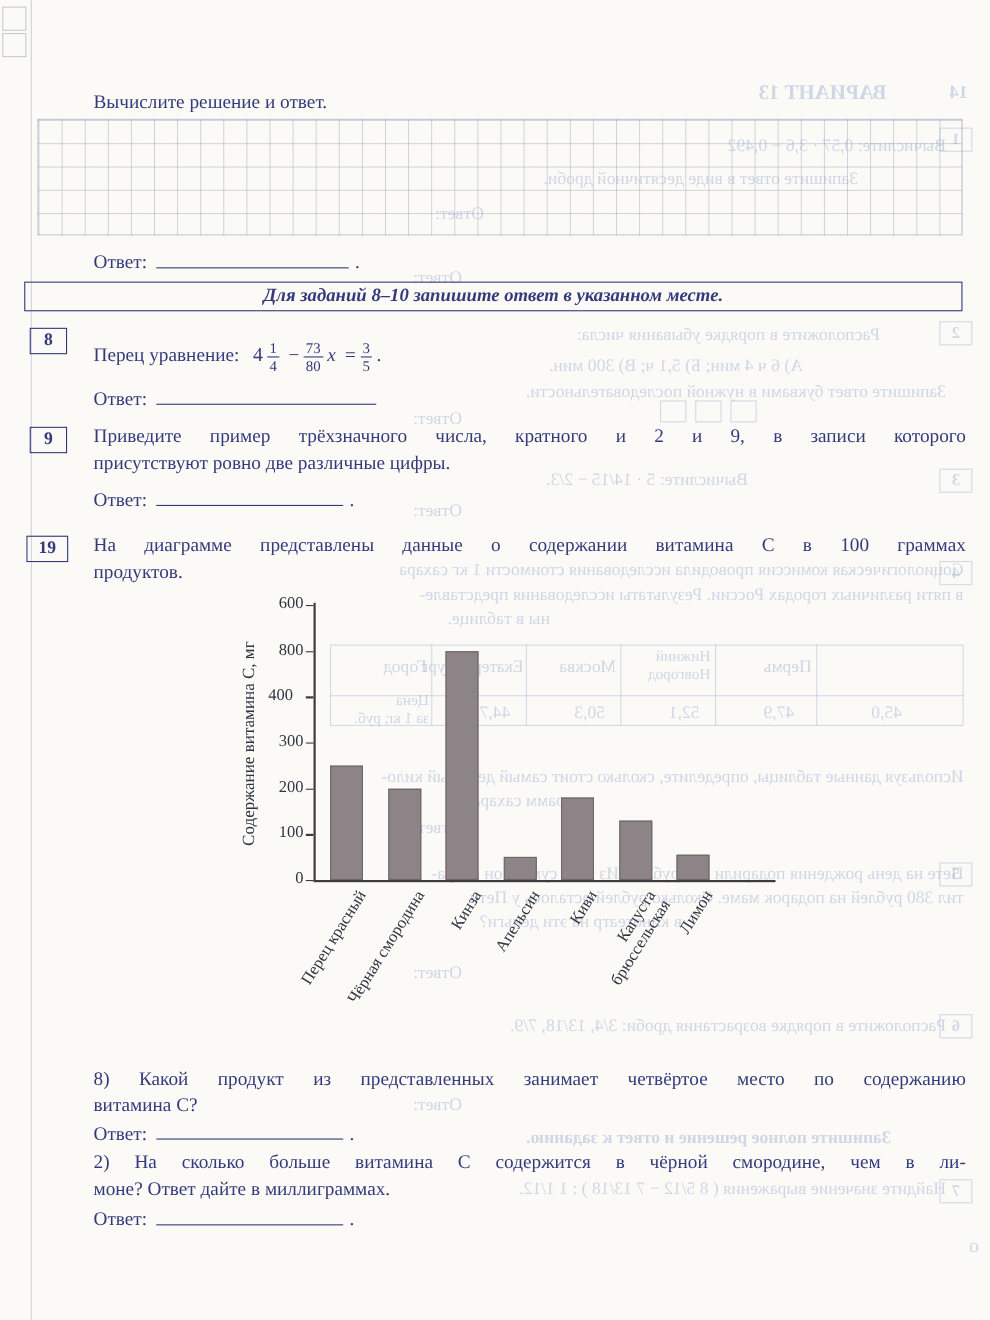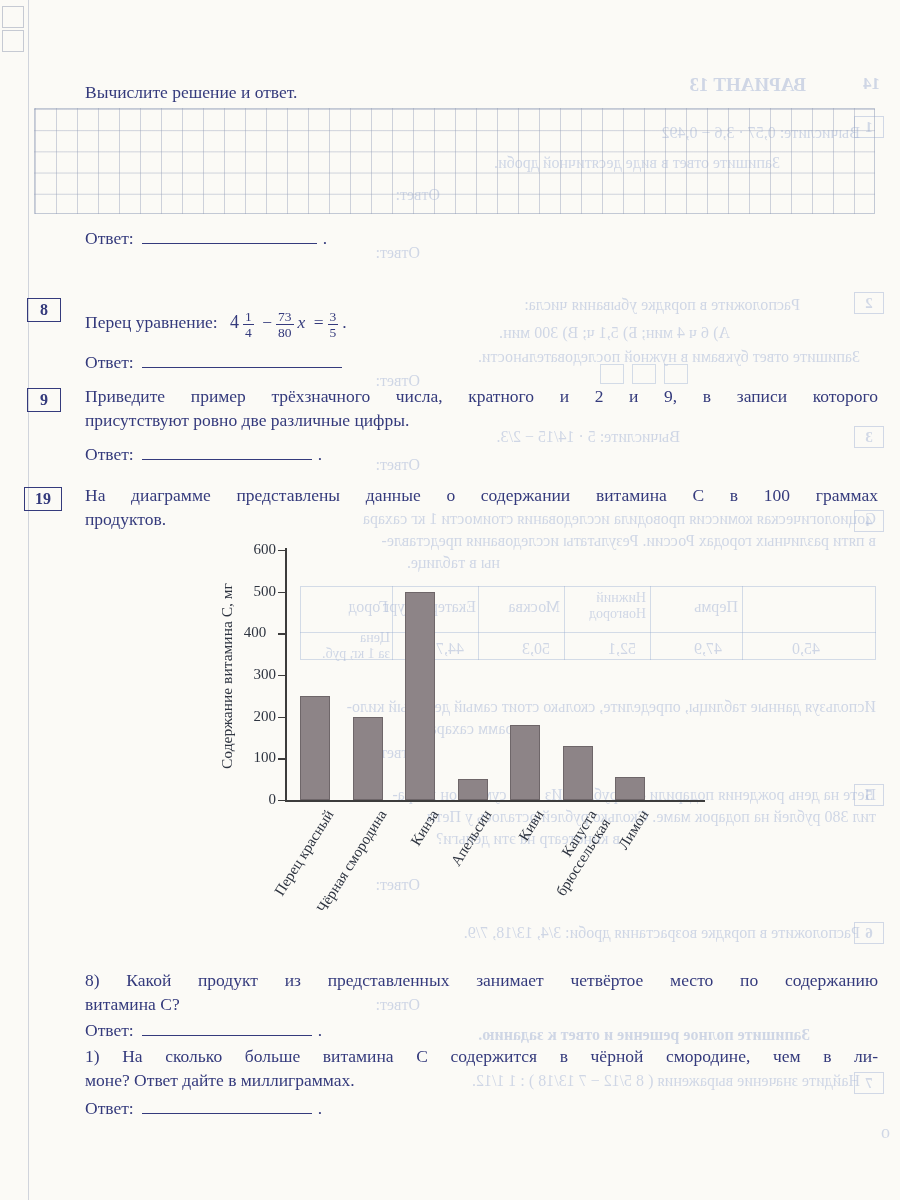--- a/index.html
+++ b/index.html
@@ -146,20 +146,21 @@
     </div>
 
   <div class="txt" style="left:85px; top:82px;">Вычислите решение и ответ.</div>
 
   <div class="worksheet-grid"></div>
 
   <div class="txt" style="left:85px; top:228px;">
     <span>Ответ:</span><span class="ansline" style="width:175px;"></span><span>.</span>
   </div>
 
+  <div class="banner">Для заданий 8–10 запишите ответ в указанном месте.</div>
 
   <div class="numbox" style="left:27px; top:298px;">8</div>
   <div class="txt" style="left:85px; top:300px; height:40px; line-height:40px;">
     <span class="eq-piece">Перец уравнение:</span>
     <span class="eq-piece" style="margin-left:8px; font-size:18px;">4</span><span class="frac"><span class="num">1</span><span class="den">4</span></span>
     <span class="eq-piece">−</span><span class="frac"><span class="num">73</span><span class="den">80</span></span><span class="eq-piece var">x</span>
     <span class="eq-piece">=</span><span class="frac"><span class="num">3</span><span class="den">5</span></span><span class="eq-piece">.</span>
   </div>
   <div class="txt" style="left:85px; top:352px;">
     <span>Ответ:</span><span class="ansline" style="width:200px;"></span>
@@ -183,21 +184,21 @@
   <div class="ytick-label" style="left: 234px; top: 791px;">0</div>
       <div class="ytick-mark" style="left: 278px; top: 800px;"></div>
       <div class="ytick-label" style="left: 234px; top: 749.333px;">100</div>
       <div class="ytick-mark" style="left: 278px; top: 758.333px;"></div>
       <div class="ytick-label" style="left: 234px; top: 707.667px;">200</div>
       <div class="ytick-mark" style="left: 278px; top: 716.667px;"></div>
       <div class="ytick-label" style="left: 234px; top: 666px;">300</div>
       <div class="ytick-mark" style="left: 278px; top: 675px;"></div>
       <div class="ytick-label" style="left: 234px; top: 624.333px; text-align: center;">400</div>
       <div class="ytick-mark" style="left: 278px; top: 633.333px;"></div>
-      <div class="ytick-label" style="left: 234px; top: 582.667px;">500</div>
+      <div class="ytick-label" style="left: 234px; top: 582.667px;">800</div>
       <div class="ytick-mark" style="left: 278px; top: 591.667px;"></div>
       <div class="ytick-label" style="left: 234px; top: 541px;">600</div>
       <div class="ytick-mark" style="left: 278px; top: 550px;"></div>
       <div class="bar" style="left: 300px; top: 695.833px; width: 30px; height: 104.167px; background: rgb(141, 132, 135);"></div>
       <div class="xcat" style="left: 183px; top: 807px;">Перец красный</div>
       <div class="bar" style="left: 352.5px; top: 716.667px; width: 30px; height: 83.3333px; background: rgb(141, 132, 135);"></div>
       <div class="xcat" style="left: 235.5px; top: 807px;">Чёрная смородина</div>
       <div class="bar" style="left: 405px; top: 591.667px; width: 30px; height: 208.333px; background: rgb(141, 132, 135);"></div>
       <div class="xcat" style="left: 288px; top: 807px;">Кинза</div>
       <div class="bar" style="left: 457.5px; top: 779.167px; width: 30px; height: 20.8333px; background: rgb(141, 132, 135);"></div>
@@ -209,19 +210,19 @@
 брюссельская</div>
       <div class="bar" style="left: 615px; top: 777.083px; width: 30px; height: 22.9167px; background: rgb(141, 132, 135);"></div>
       <div class="xcat" style="left: 498px; top: 807px;">Лимон</div>
     </div>
 
   <div class="txt jline" style="left:85px; top:970px;">8) Какой продукт из представленных занимает четвёртое место по содержанию</div>
   <div class="txt pline" style="left:85px; top:994px;">витамина С?</div>
   <div class="txt" style="left:85px; top:1020px;">
     <span>Ответ:</span><span class="ansline" style="width:170px;"></span><span>.</span>
   </div>
-  <div class="txt jline" style="left:85px; top:1046px;">1) На сколько больше витамина С содержится в чёрной смородине, чем в ли-</div>
+  <div class="txt jline" style="left:85px; top:1046px;">2) На сколько больше витамина С содержится в чёрной смородине, чем в ли-</div>
   <div class="txt pline" style="left:85px; top:1070px;">моне? Ответ дайте в миллиграммах.</div>
   <div class="txt" style="left:85px; top:1098px;">
     <span>Ответ:</span><span class="ansline" style="width:170px;"></span><span>.</span>
   </div>
 
 </div>
 
 </body></html>

